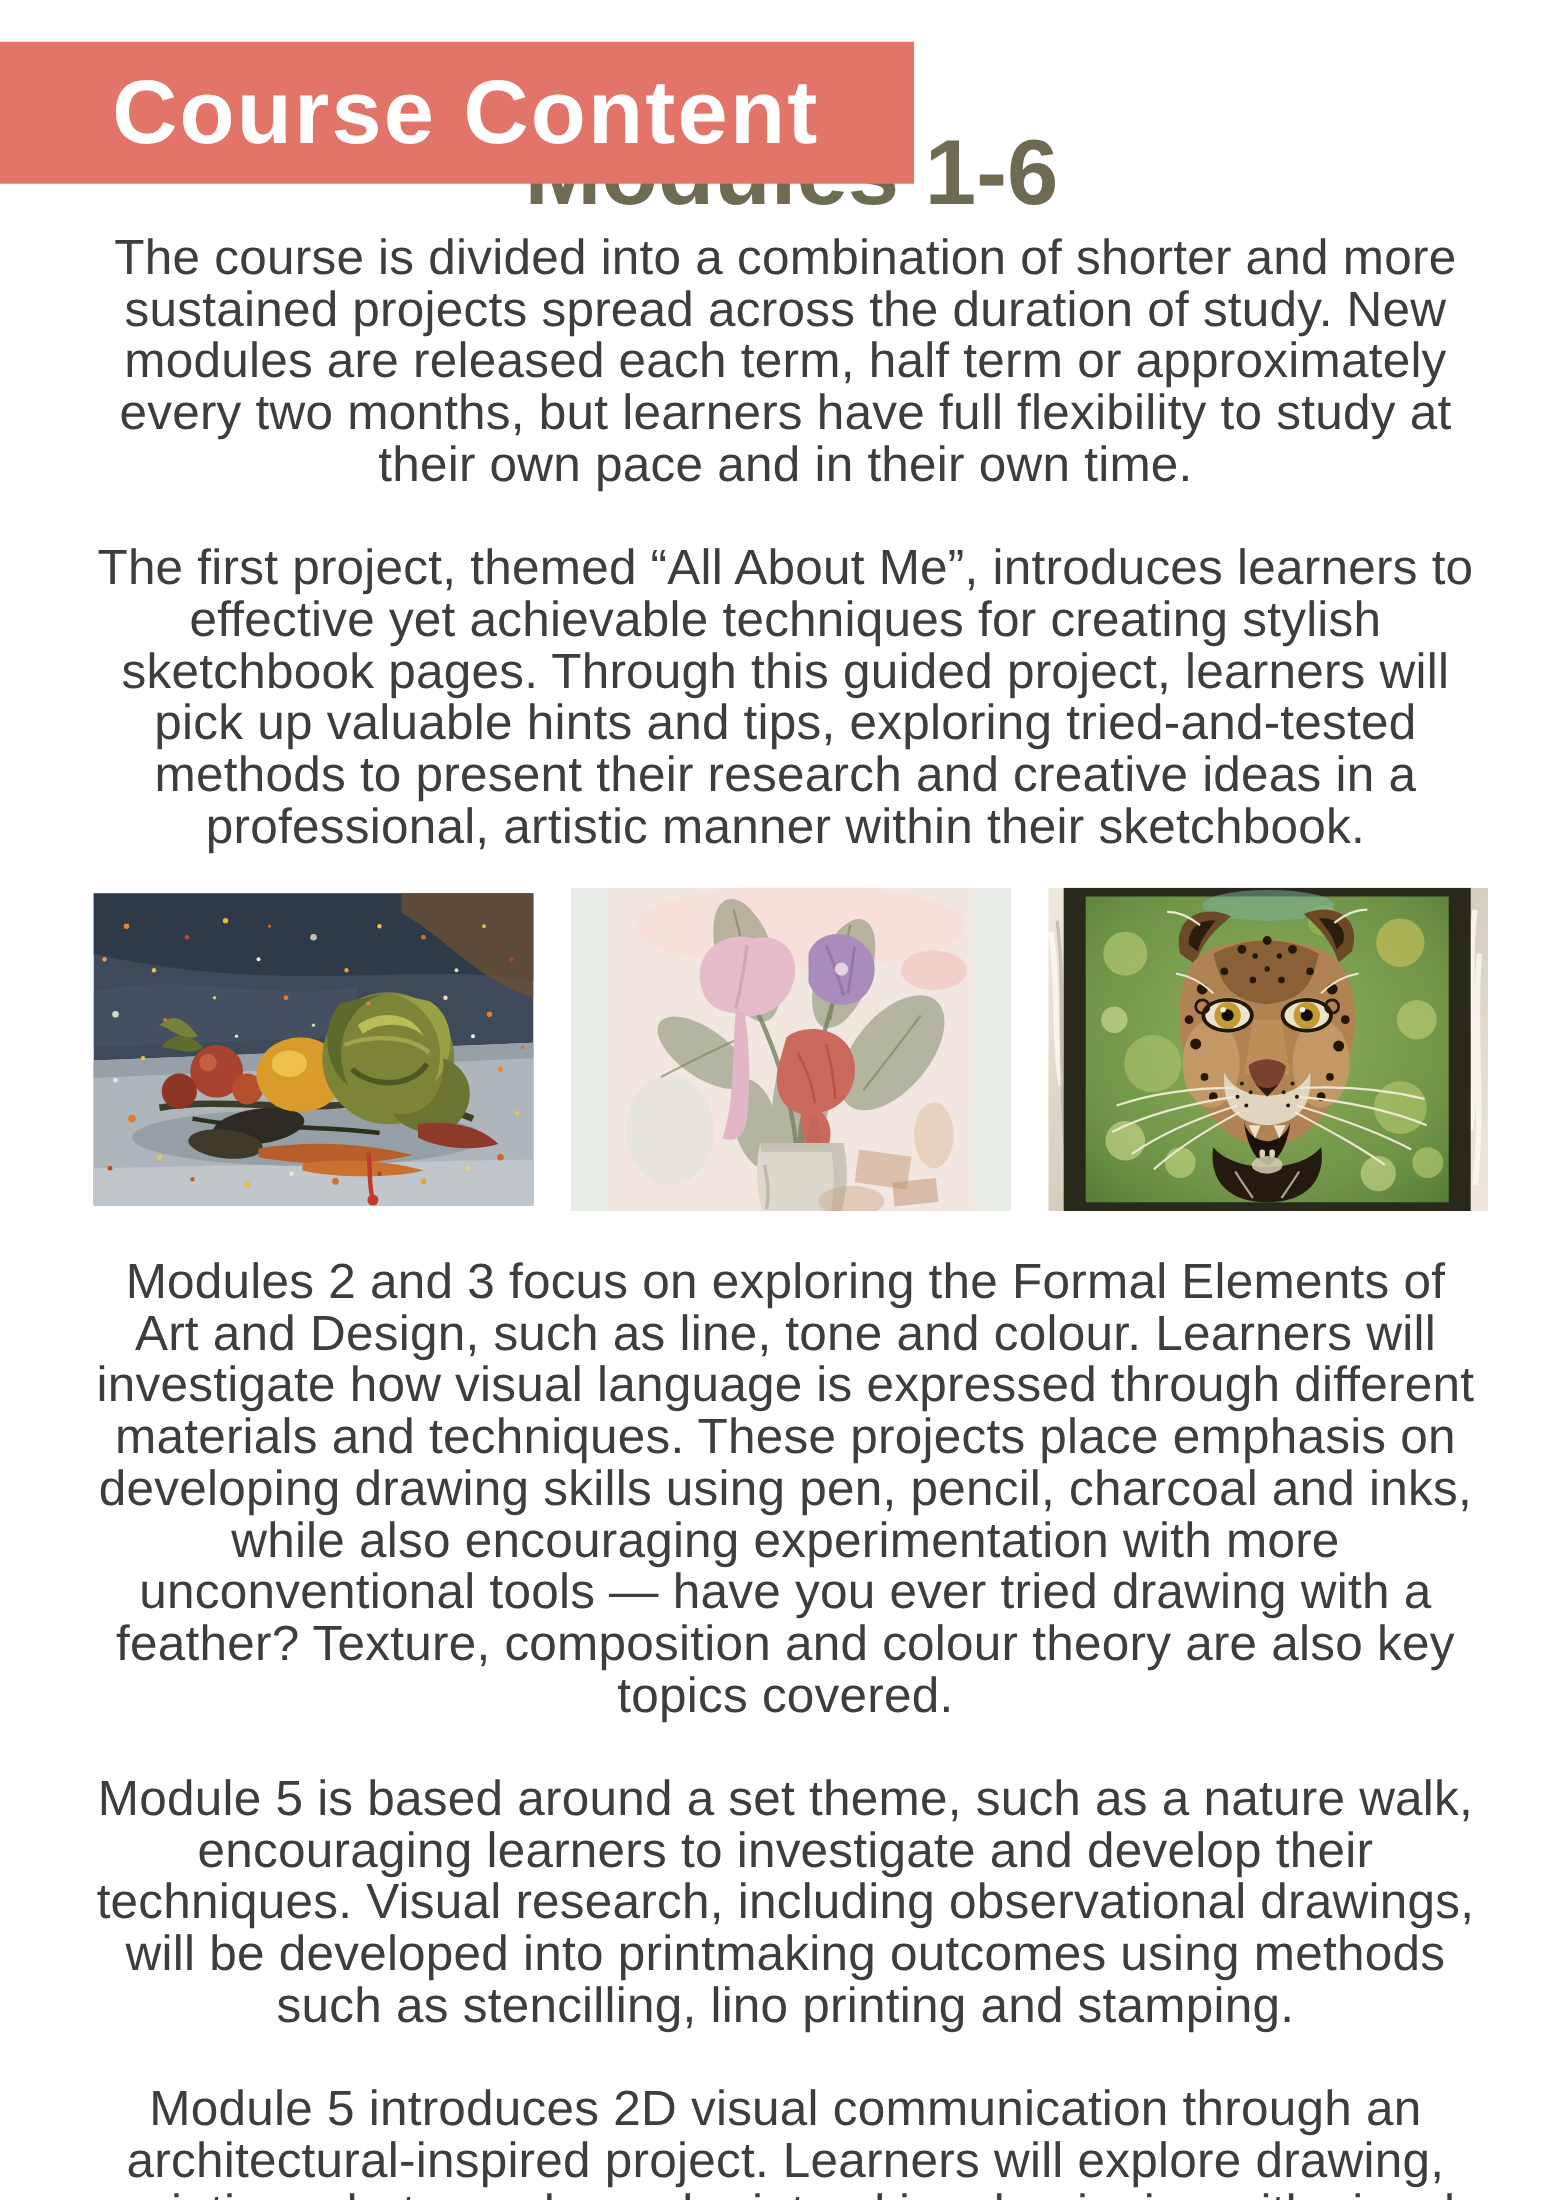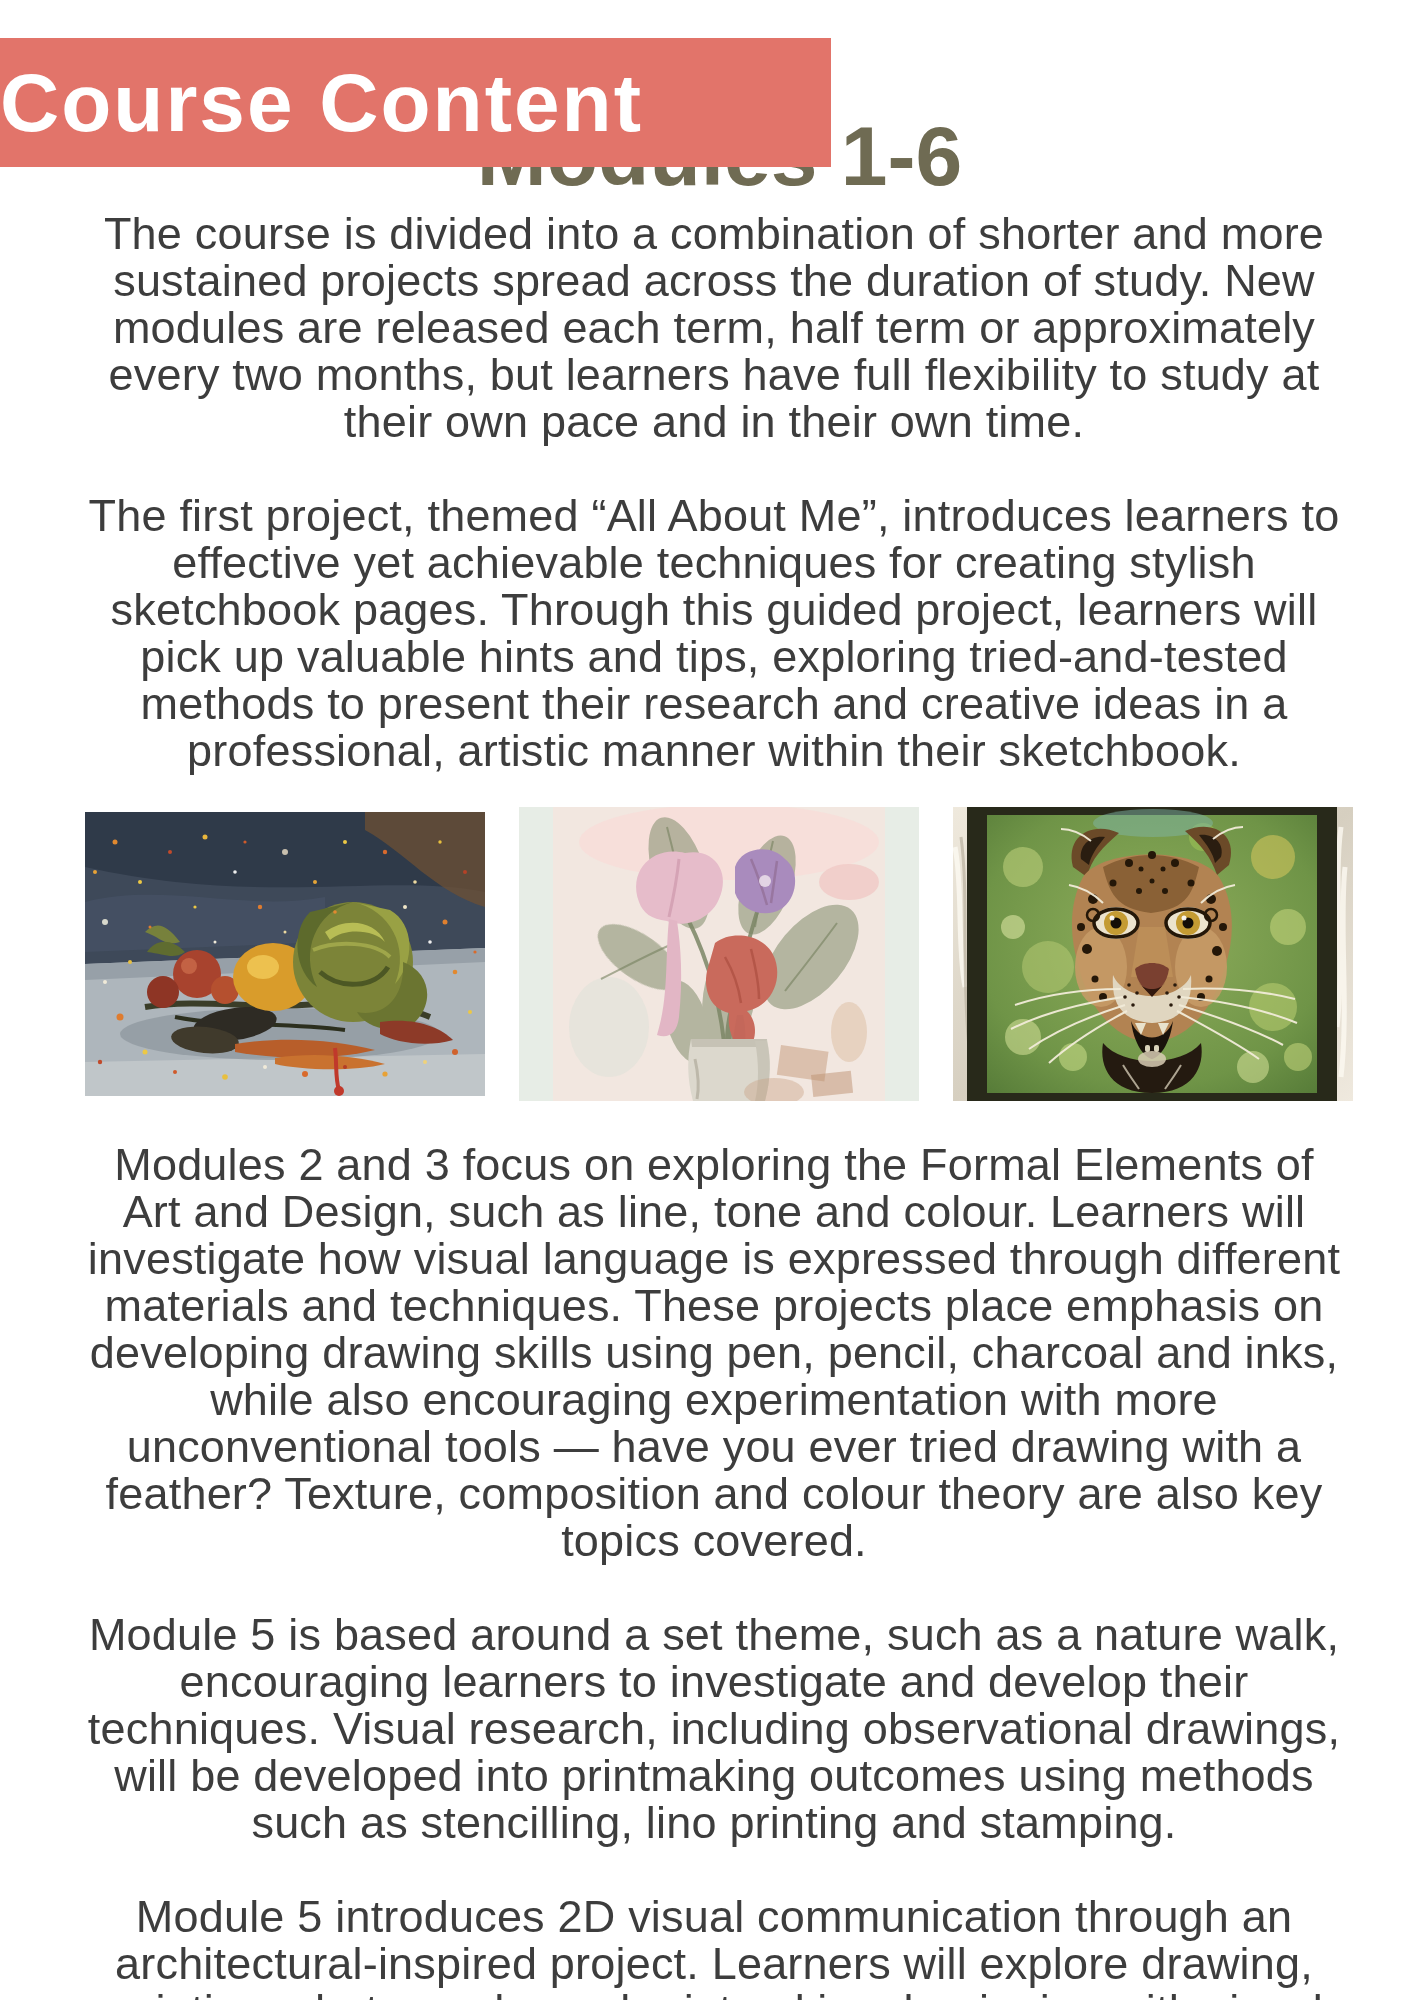--- a/index.html
+++ b/index.html
@@ -10,20 +10,21 @@
     background:#ffffff;
     overflow:hidden;
     font-family:"Liberation Sans", sans-serif;
   }
   .banner{
     position:absolute;top:38px;left:0;
     width:831px;height:129px;
     background:#e2746a;
     display:flex;align-items:center;
     box-sizing:border-box;
+    padding-left:102px;
   }
   .banner h1{
     margin:0;color:#ffffff;
     font-size:82px;font-weight:600;letter-spacing:2px;
     line-height:1;white-space:nowrap;
   }
   main{
     box-sizing:border-box;
     padding:112px 60px 0 85px;
     text-align:center;

